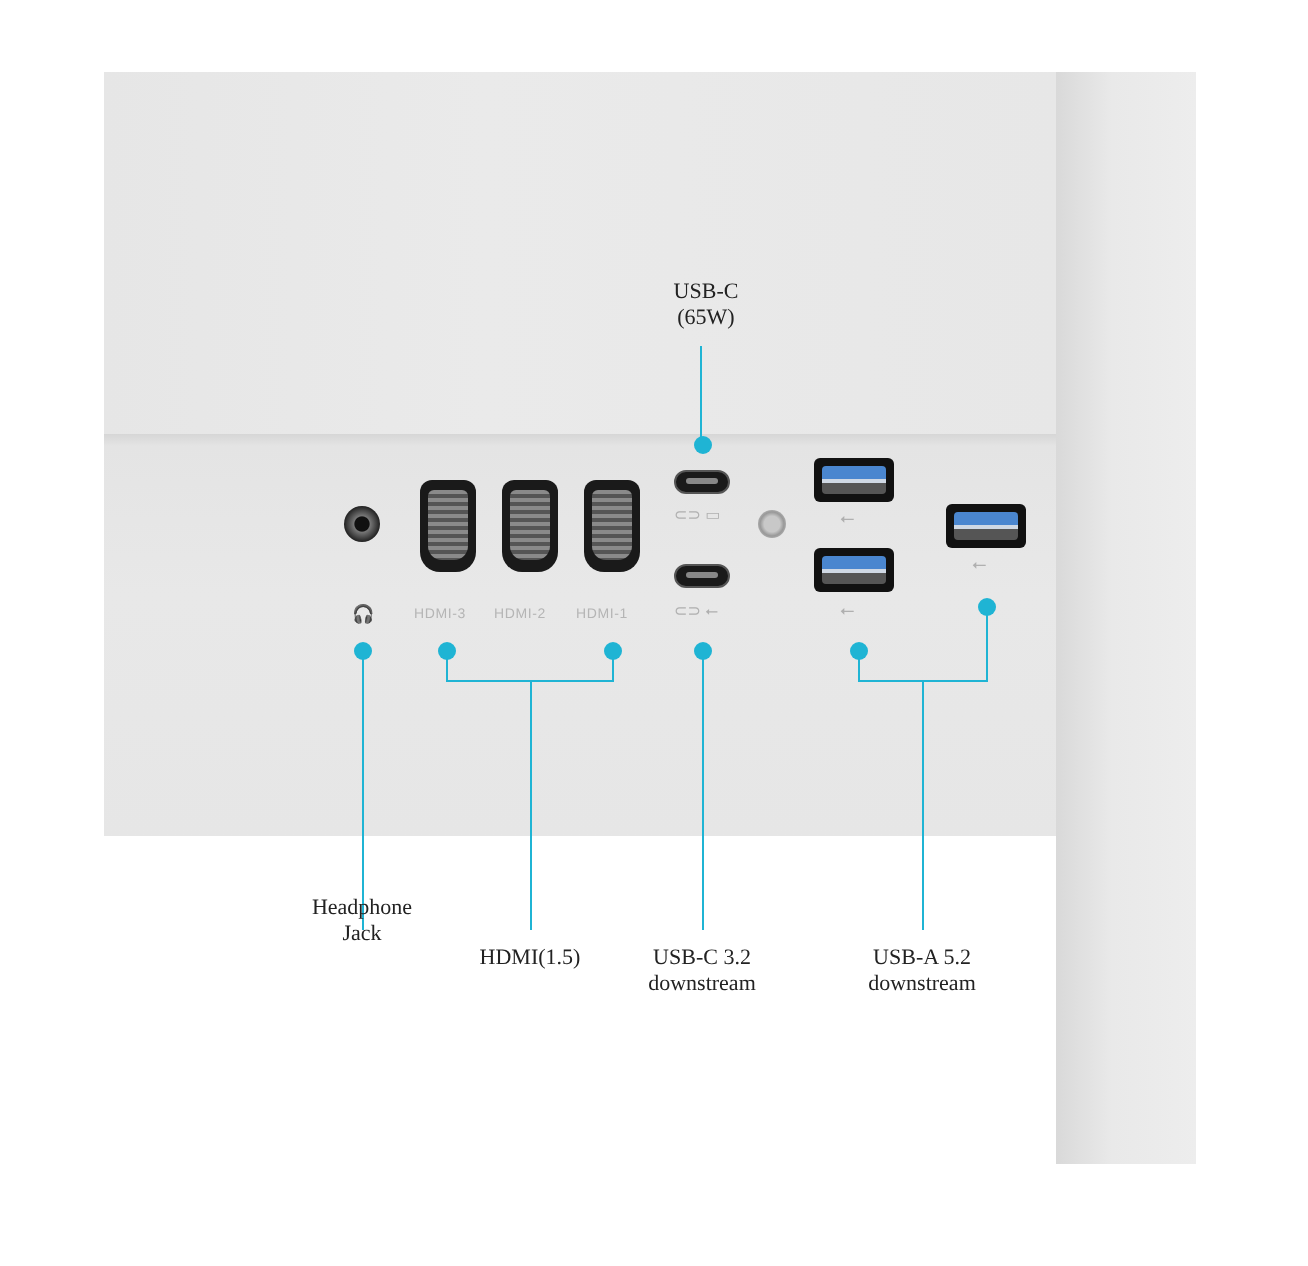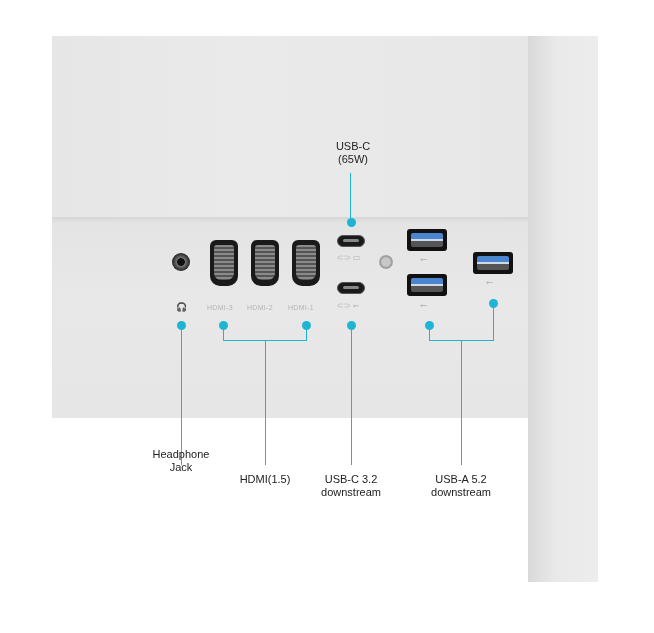--- a/index.html
+++ b/index.html
@@ -7,21 +7,21 @@
          font-family:"Liberation Sans", sans-serif; }
   .abs { position:absolute; }
   #panel-top { left:52px; top:36px; width:476px; height:181px;
     background:linear-gradient(90deg,#e6e6e6 0%,#eaeaea 40%,#e7e7e7 100%); }
   #panel-ports { left:52px; top:217px; width:476px; height:201px;
     background:linear-gradient(180deg,#d6d6d6 0px,#e4e4e4 6px,#e8e8e8 40%,#e6e6e6 100%); }
   #side { left:528px; top:36px; width:70px; height:546px;
     background:linear-gradient(90deg,#d9d9d9 0%,#e9e9e9 40%,#ededed 100%); }
   .line { position:absolute; background:#1fb4d4; }
   .dot { position:absolute; width:9px; height:9px; border-radius:50%; background:#1fb4d4; }
-  .label { position:absolute; font-size:11px; color:#222; text-align:center; line-height:13px; width:110px; }
+  .label { position:absolute; font-size:11px; color:#222; text-align:center; line-height:13px; width:110px;font-family:Liberation Serif, serif; }
   .jack { position:absolute; width:18px; height:18px; border-radius:50%;
     background:radial-gradient(circle,#111 0 28%,#777 32%,#444 55%,#222 70%,#999 100%); }
   .hdmi { position:absolute; width:28px; height:46px; background:#1a1a1a; border-radius:6px 6px 10px 10px; }
   .hdmi::after { content:""; position:absolute; left:4px; top:5px; width:20px; height:35px;
     background:repeating-linear-gradient(180deg,#8a8a8a 0 2px,#555 2px 4px); border-radius:3px 3px 7px 7px; }
   .usbc { position:absolute; width:26px; height:10px; border-radius:6px; background:#1a1a1a; border:1px solid #555; }
   .usbc::after { content:""; position:absolute; left:5px; top:3px; width:16px; height:3px; background:#888; border-radius:2px; }
   .usba { position:absolute; width:40px; height:22px; background:#111; border-radius:3px; }
   .usba::after { content:""; position:absolute; left:4px; top:4px; width:32px; height:14px;
     background:linear-gradient(180deg,#4a86cf 0 45%,#cfd8e4 45% 60%,#555 60%); border-radius:2px; }

